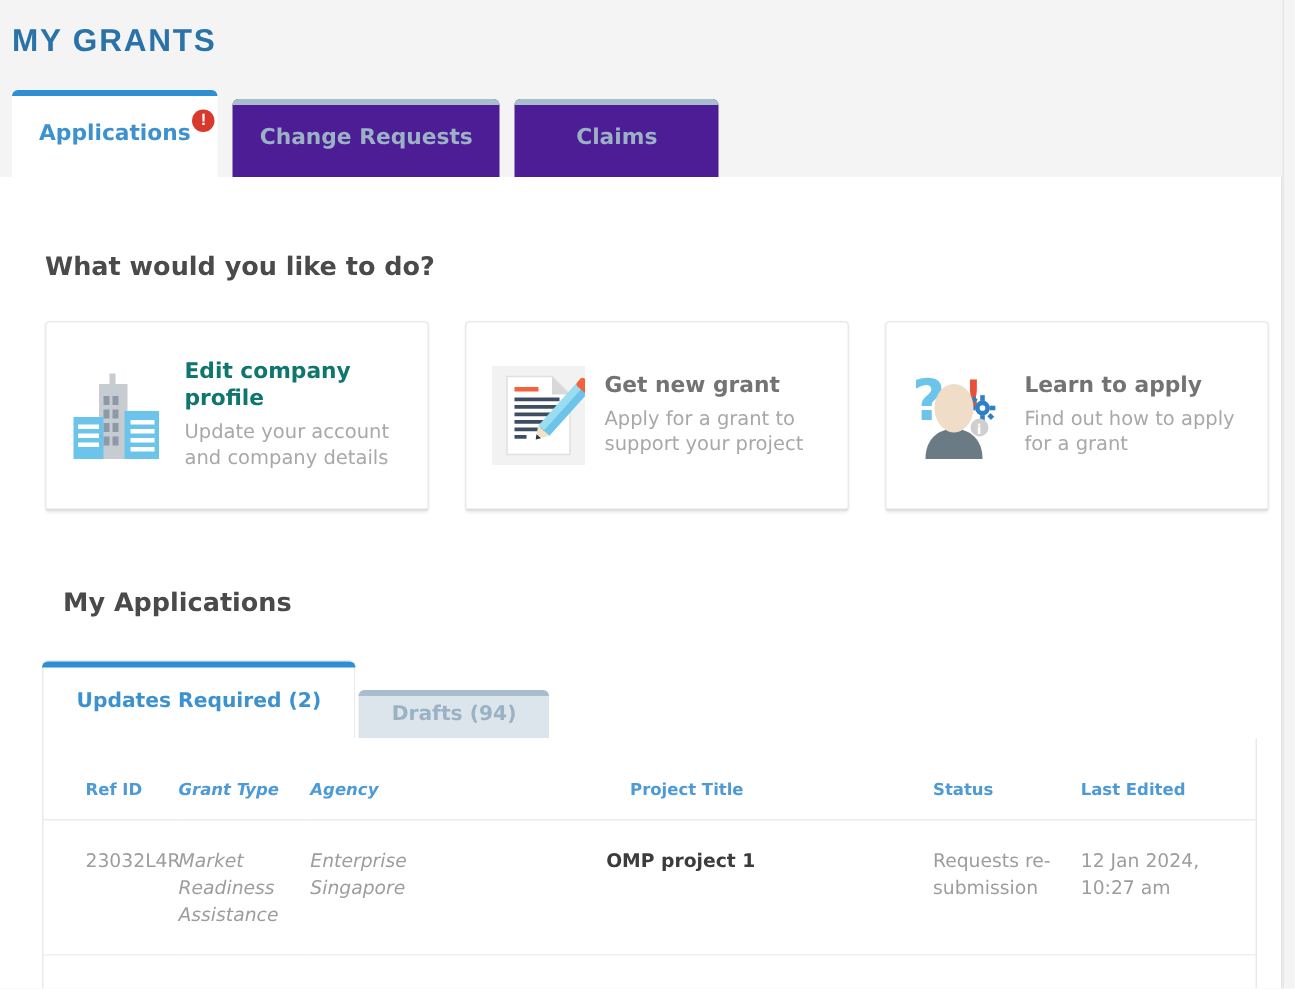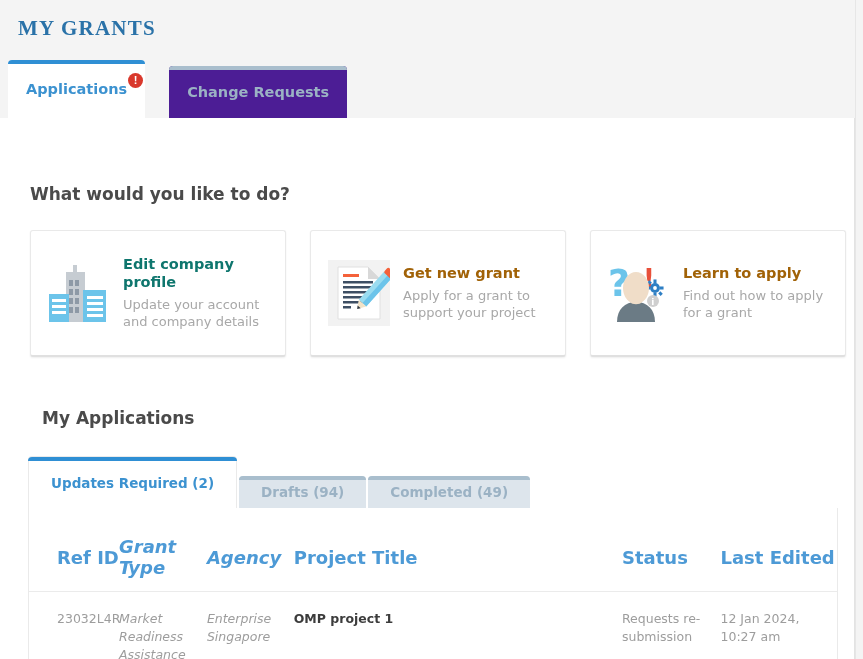--- a/index.html
+++ b/index.html
@@ -22,31 +22,30 @@
     padding: 0 0 0 8px;
     display: flex;
     align-items: center;
     background: #f4f4f4;
   }
   .page-title {
     font-size: 21px;
     font-weight: 700;
     letter-spacing: 1.2px;
     color: #2a72a8;
-    font-family: Liberation Serif, serif;
-    margin-left: 10px;
+    font-family: Liberation Sans, sans-serif;
   }
 
   
   .tabbar {
     height: 62px;
     padding-left: 8px;
     display: flex;
     align-items: flex-end;
-    gap: 24px;
+    gap: 10px;
     background: #f4f4f4;
     position: relative;
     z-index: 3;
   }
   .tab {
     position: relative;
     height: 52px;
     min-width: 136px;
     padding: 0 18px;
     display: flex;
@@ -90,21 +89,21 @@
     font-size: 11px;
     font-weight: 700;
     line-height: 15px;
     text-align: center;
     font-family: "Liberation Sans", sans-serif;
   }
 
   
   .panel {
     position: absolute;
-    top: 118px;
+    top: 102px;
     left: 0;
     width: 855px;
     bottom: 0;
     background: #ffffff;
     border-right: 1px solid #e3e3e3;
     overflow: hidden;
   }
 
   .section-heading {
     font-size: 17px;
@@ -146,21 +145,21 @@
     justify-content: center;
   }
   .card-text { display: flex; flex-direction: column; gap: 6px; }
   .card-title {
     font-size: 14.5px;
     font-weight: 700;
     line-height: 1.25;
     font-family: "DejaVu Sans", sans-serif;
   }
   .card-title.light { color: #0f766e; }
-  .card-title.dark  { color: #a16207; }
+  .card-title.dark  { color: #737373; }
   .card-desc {
     font-size: 13px;
     color: #a8a8a8;
     line-height: 1.3;
     font-family: "DejaVu Sans", sans-serif;
   }
 
   
   .apps-heading { position: absolute; top: 290px; left: 30px; margin-left: 12px; }
 
@@ -214,42 +213,42 @@
     width: 810px;
     bottom: -40px;
     background: #fff;
     border: 1px solid #eaeaea;
     border-top: none;
     z-index: 1;
   }
   table { width: 100%; border-collapse: collapse; table-layout: fixed; }
   thead th {
     text-align: left;
-    font-size: 18px;
+    font-size: 11px;
     font-weight: 700;
     color: #4d9ad6;
     padding: 28px 0 13px 0;
     border-bottom: 1px solid #ebebeb;
     font-family: "DejaVu Sans", sans-serif;
   }
   tbody td {
     font-size: 12.5px;
     color: #9d9d9d;
     vertical-align: top;
     padding: 18px 8px 18px 0;
     line-height: 1.42;
     border-bottom: 1px solid #f0f0f0;
     font-family: "DejaVu Sans", sans-serif;
   }
   tbody td.title-cell { color: #3c3c3c; font-weight: 700; }
 
   th.c-ref,   td.c-ref   { width: 85px;  padding-left: 28px; }
   th.c-type,  td.c-type  { width: 83px; font-style: italic; }
   th.c-agency,td.c-agency{ width: 82px; font-style: italic; }
-  th.c-title, td.c-title { width: 310px; }
+  th.c-title, td.c-title { width: 310px; text-align: center; }
   th.c-status,td.c-status{ width: 93px; }
   th.c-edited,td.c-edited{ width: 110px; }
 
   
   .scrollbar-track {
     position: absolute;
     top: 0; right: 0;
     width: 8px;
     height: 659px;
     background: #f4f4f4;
@@ -270,20 +269,23 @@
     <span class="tab-label">
       <span>Applications</span>
       <span class="alert-badge">!</span>
     </span>
   </div>
 
   <div class="tab">
     <span>Change Requests</span>
   </div>
 
+  <div class="tab">
+    <span>Claims</span>
+  </div>
 
 </div>
 
 <div class="panel">
 
   <div class="section-heading whatdo-heading">What would you like to do?</div>
 
   <div class="cards">
 
     <div class="card">
@@ -376,23 +378,20 @@
 
   <div class="section-heading apps-heading">My Applications</div>
 
   <div class="subtabs">
     <div class="subtab active">
       <span>Updates Required (2)</span>
     </div>
     <div class="subtab">
       <span>Drafts (94)</span>
     </div>
-    <div class="subtab">
-      <span>Completed (49)</span>
-    </div>
   </div>
 
   <div class="table-wrap">
     <table>
       <thead>
         <tr>
           <th class="c-ref">Ref ID</th>
           <th class="c-type">Grant Type</th>
           <th class="c-agency">Agency</th>
           <th class="c-title">Project Title</th>

